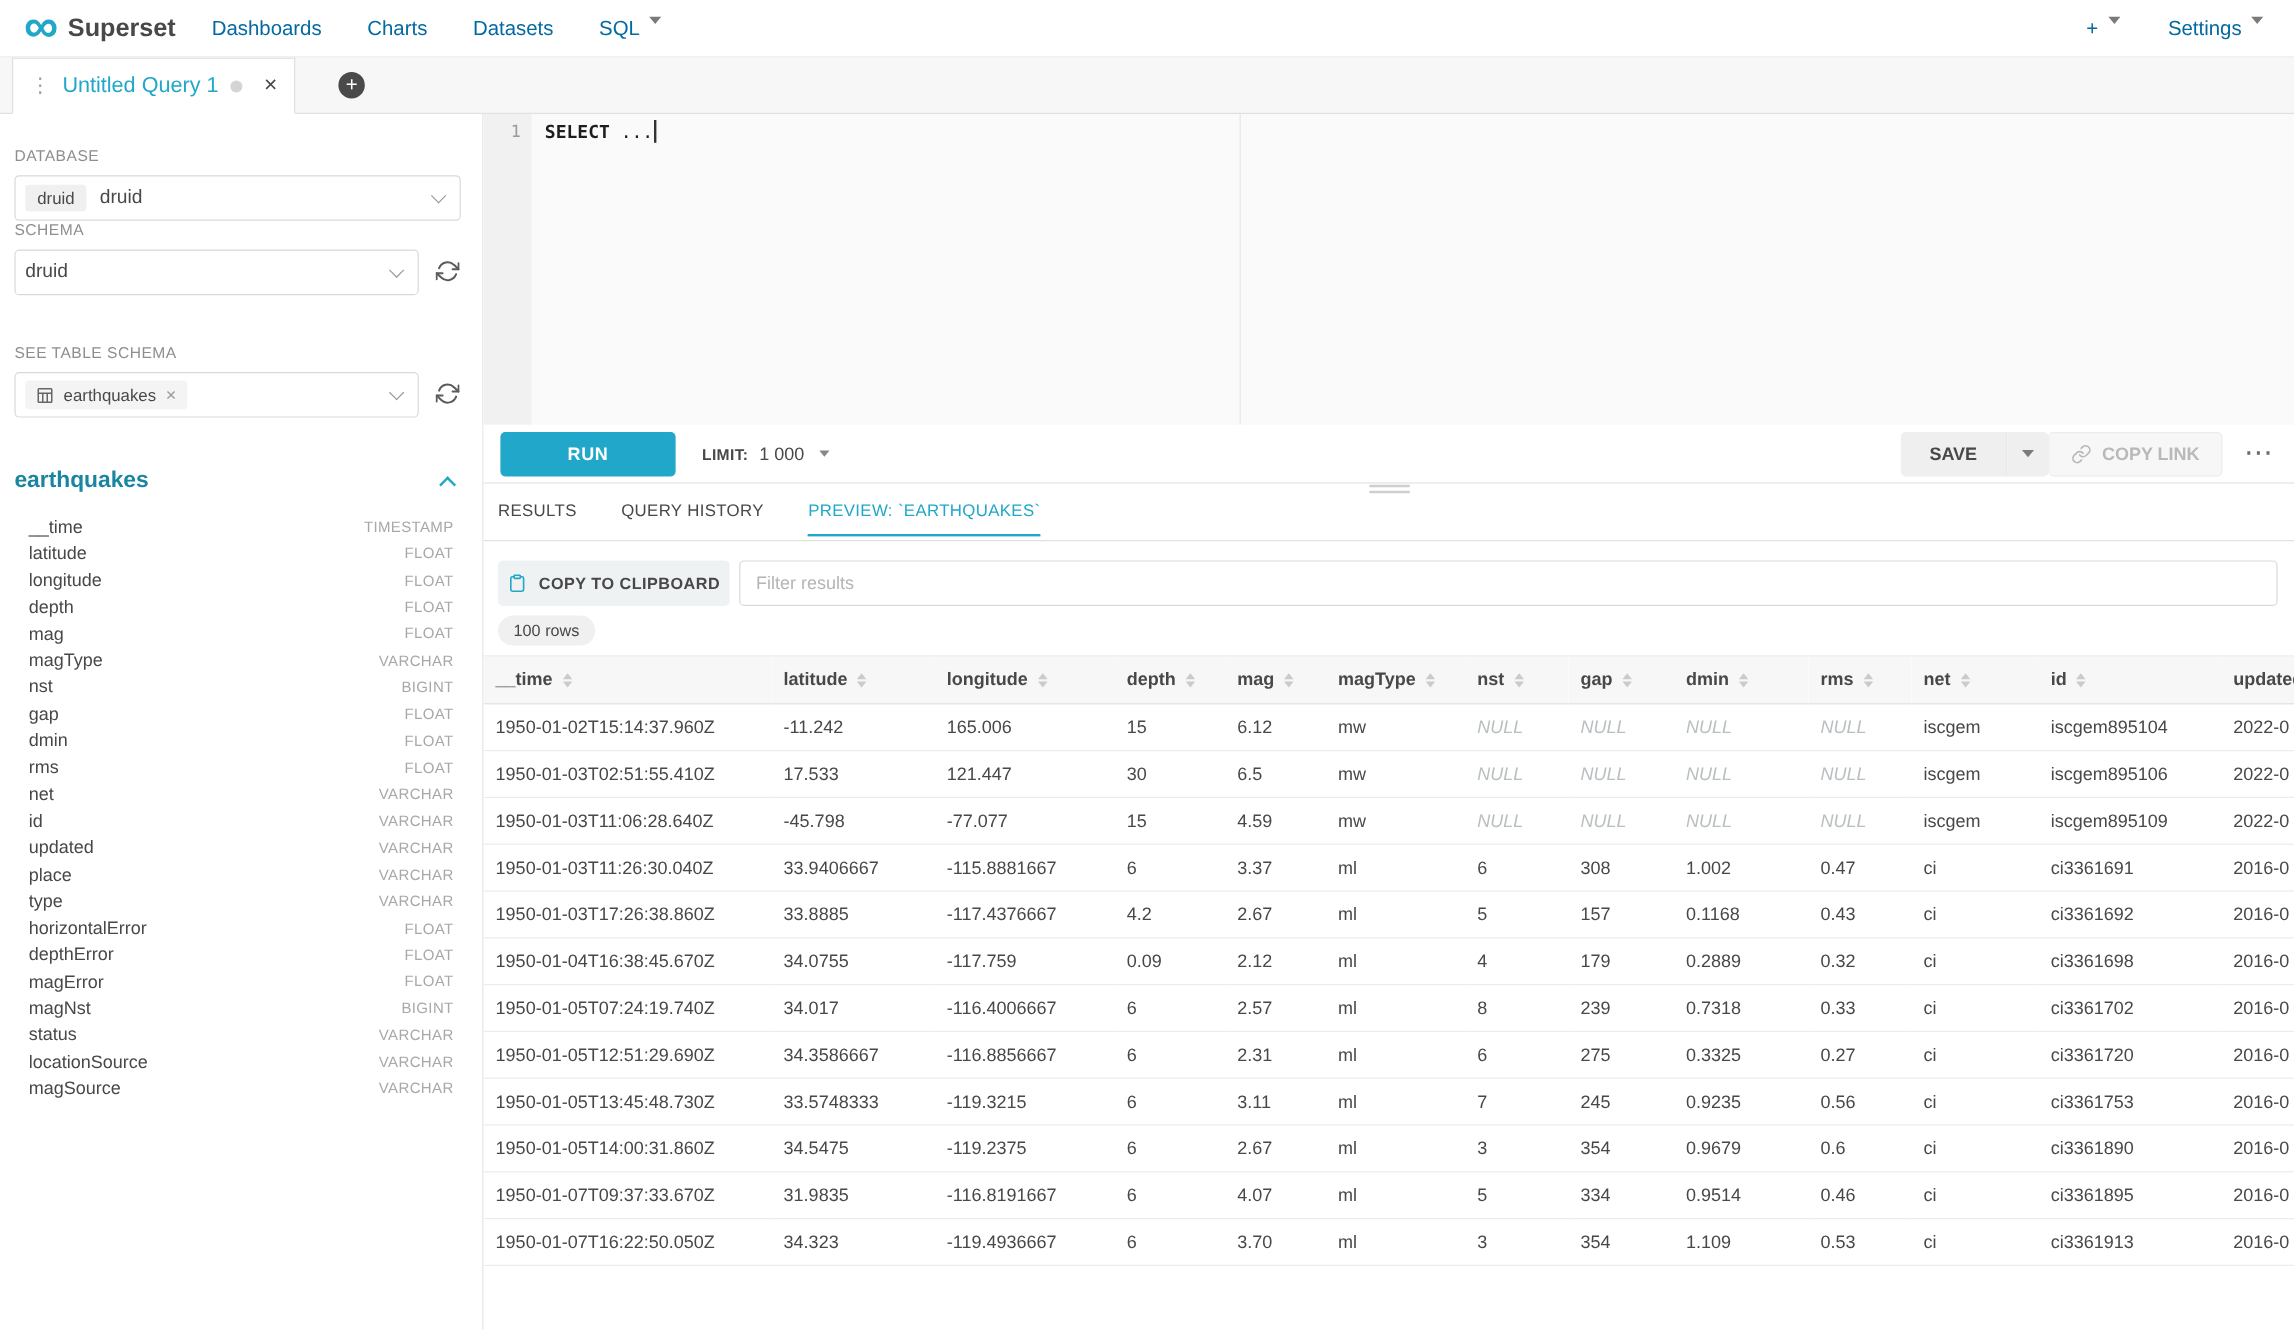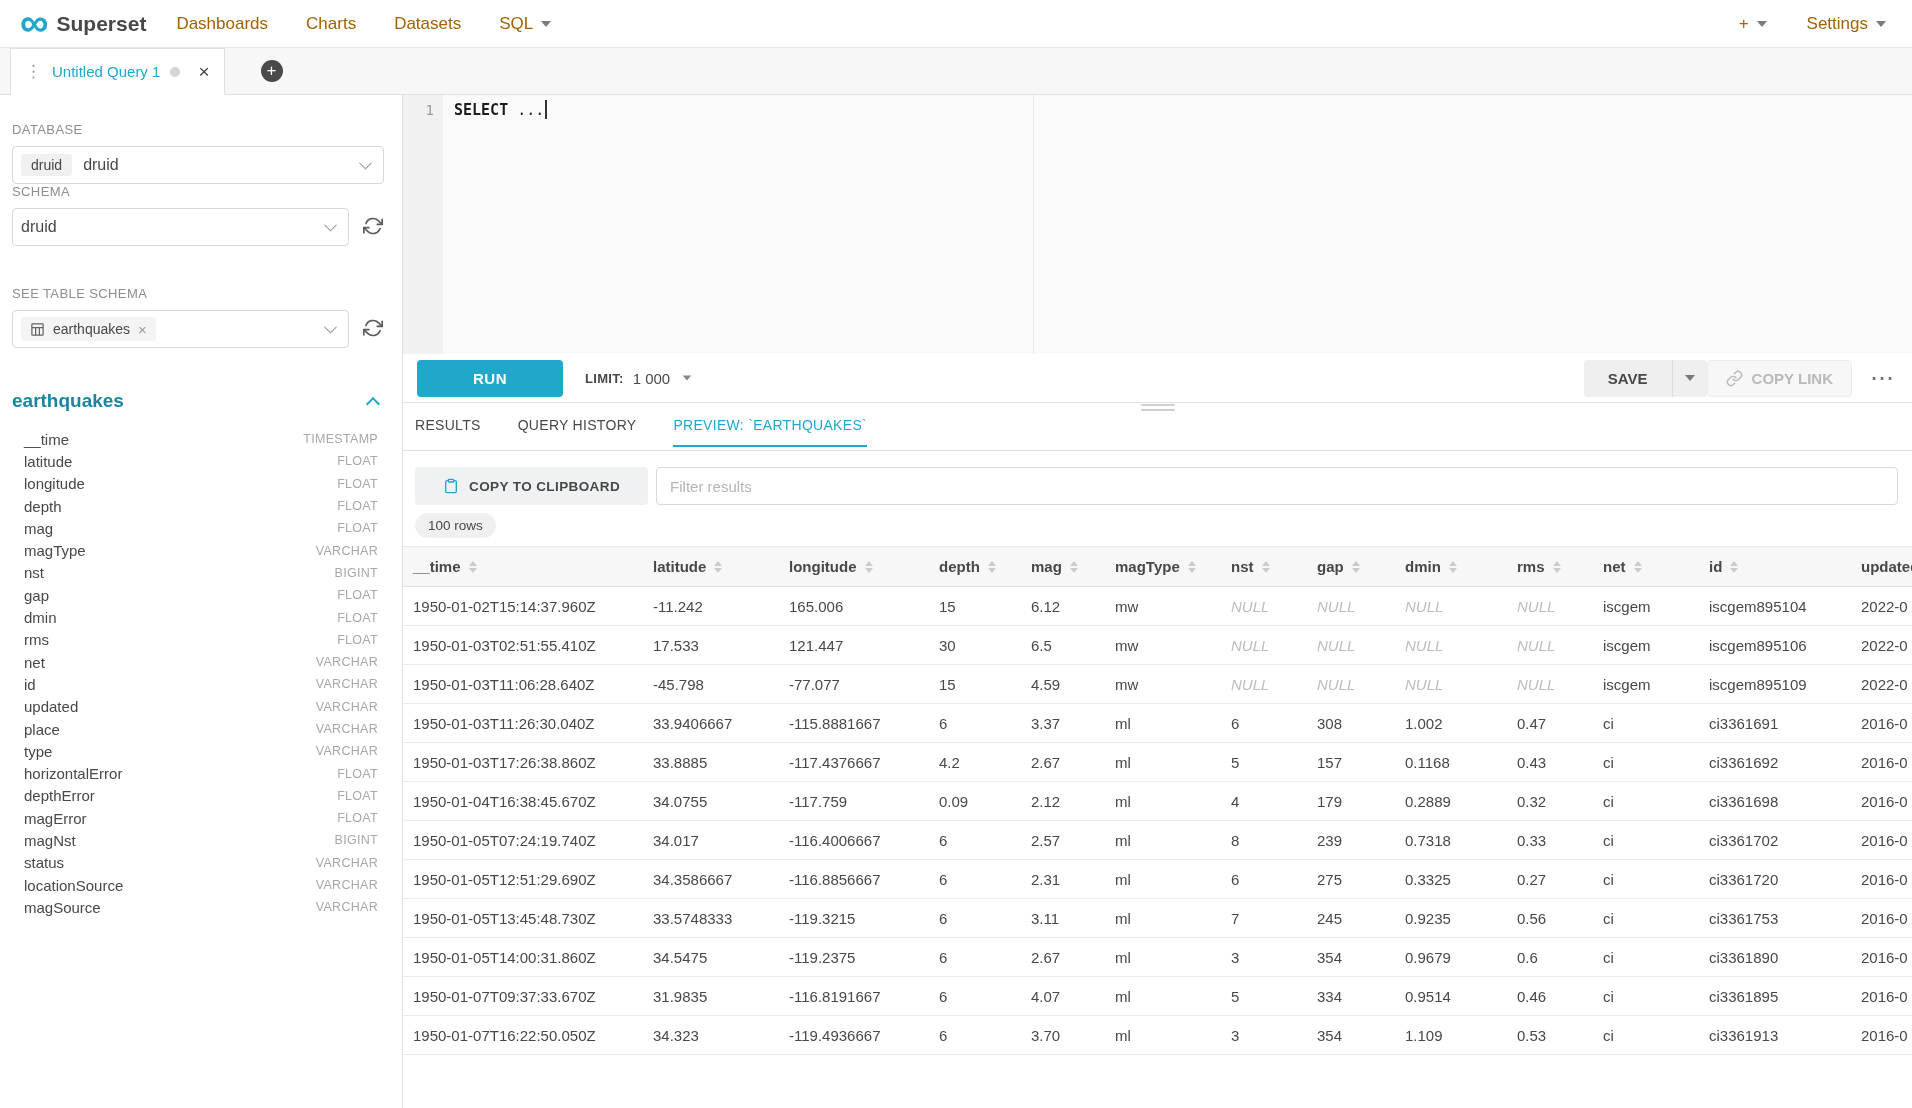--- a/index.html
+++ b/index.html
@@ -15,32 +15,32 @@
   }
   .app{width:1912px;height:1108px;display:flex;flex-direction:column}
 
   
   .navbar{flex:0 0 48px;height:48px;display:flex;align-items:center;padding:0 26px 0 20px;
     border-bottom:1px solid #E8E8E8;background:#fff}
   .brand{display:flex;align-items:center;gap:8px;margin-right:30px;cursor:pointer}
   .logo-glyph{font-size:40px;line-height:0.8;color:var(--teal);font-weight:700;margin-top:-4px}
   .brand-text{font-size:21px;font-weight:700;color:#484848}
   .nav-items{display:flex;align-items:center;gap:38px;font-size:17px}
-  .nav-item{color:#a16207;cursor:pointer;display:flex;align-items:center;gap:8px;text-decoration:none}
+  .nav-item{color:#0369a1;cursor:pointer;display:flex;gap:8px;text-decoration:none}
   .nav-right{margin-left:auto;display:flex;align-items:center;gap:40px;font-size:17px}
   .caret-down{width:0;height:0;border-left:5px solid transparent;border-right:5px solid transparent;
     border-top:6px solid #7A7A7A;display:inline-block}
 
   
   .tabbar{flex:0 0 47px;height:47px;background:#F7F7F7;border-bottom:1px solid var(--border);
     display:flex;align-items:stretch;padding-left:10px}
   .qtab{display:flex;align-items:center;gap:10px;background:#fff;border:1px solid var(--border);
     border-bottom:1px solid #fff;margin-bottom:-1px;padding:0 14px;position:relative;z-index:2;cursor:pointer}
   .drag-handle{color:#9AA0A6;font-size:17px;cursor:grab}
-  .qtab-label{color:var(--teal);font-size:15px}
+  .qtab-label{color:var(--teal);font-size:18px}
   .unsaved-dot{width:10px;height:10px;border-radius:50%;background:#D4D4D4}
   .tab-close{color:#484848;font-size:19px;margin-left:8px;line-height:1;cursor:pointer}
   .add-tab{width:22px;height:22px;border-radius:50%;background:#4A4A4A;color:#fff;display:flex;
     align-items:center;justify-content:center;font-size:17px;line-height:1;align-self:center;
     margin-left:36px;cursor:pointer;padding-bottom:2px}
 
   
   .content{flex:1;display:flex;min-height:0}
 
   
@@ -107,21 +107,21 @@
   .grip{position:absolute;left:50%;bottom:-9px;transform:translateX(-50%);width:34px;display:flex;
     flex-direction:column;gap:3px;z-index:5;cursor:row-resize}
   .grip i{height:2px;background:#CFCFCF;border-radius:1px}
 
   
   .south{flex:1;display:flex;flex-direction:column;min-height:0}
   .rtabs{display:flex;gap:37px;padding:14px 0 4px 12px;border-bottom:1px solid var(--border)}
   .rtab{font-size:14px;letter-spacing:.3px;padding-bottom:12px;cursor:pointer;color:#484848}
   .rtab.active{color:var(--teal);border-bottom:2px solid var(--teal);margin-bottom:-1px;font-weight:400}
   .rtoolbar{display:flex;align-items:center;margin:16px 14px 0 12px}
-  .copy-btn{height:38px;padding:0 28px;background:#EFF2F3;border:none;border-radius:4px;display:flex;
+  .copy-btn{height:38px;padding:0 8px;background:#EFF2F3;border:none;border-radius:4px;display:flex;
     align-items:center;gap:10px;font-size:13.5px;font-weight:700;letter-spacing:.4px;color:#484848;
     cursor:pointer;font-family:inherit;white-space:nowrap}
   .copy-btn svg{width:16px;height:16px;color:var(--teal)}
   .filter-input{flex:1;height:38px;margin-left:8px;border:1px solid #D9D9D9;border-radius:4px;
     padding:0 13px;font-size:15px;color:#484848;outline:none;font-family:inherit}
   .filter-input::placeholder{color:#B5B5B5}
   .rows-badge{margin:8px 0 8px 12px;background:#F0F0F0;border-radius:13px;padding:5px 13px;
     font-size:13.5px;color:#484848;width:fit-content}
 
   .table-wrap{flex:1;overflow:hidden}

